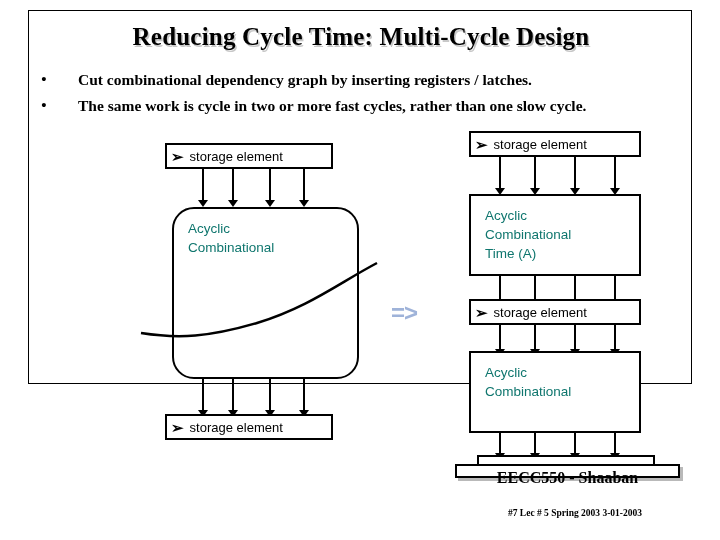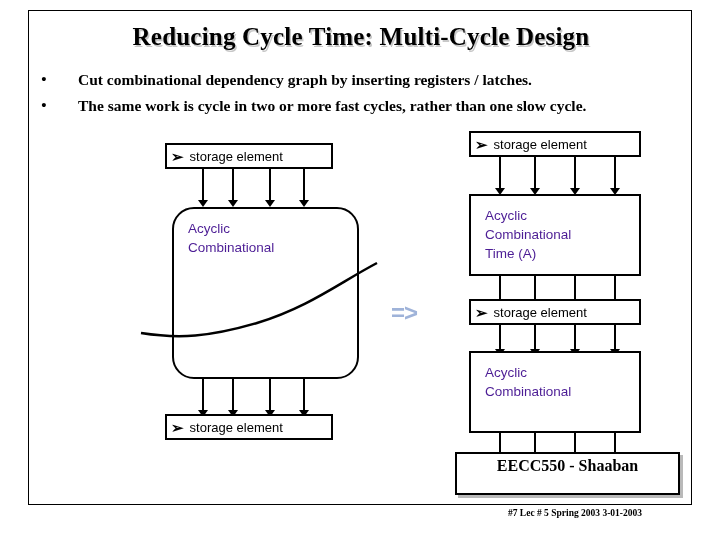--- a/index.html
+++ b/index.html
@@ -5,21 +5,21 @@
   html,body{margin:0;padding:0;}
   body{
     width:720px;height:540px;
     background:#ffffff;
     font-family:"Liberation Serif", serif;
     overflow:hidden;
   }
   #slide{
     position:absolute;
     left:28px;top:10px;
-    width:664px;height:495px;
+    width:664px;height:374px;
     border:1px solid #000;
     box-sizing:border-box;
     background:#fff;
     padding-left:36px;
   }
   #title{
     position:absolute;
     left:0;top:12px;width:664px;
     text-align:center;
     font-family:"Liberation Serif", serif;
@@ -73,21 +73,21 @@
     margin-right:6px;
     line-height:1;
   }
   .logicbox{
     position:absolute;
     box-sizing:border-box;
     border:2px solid #000;
     background:#fff;
     font-family:"Liberation Sans", sans-serif;
     font-size:13.5px;
-    color:#4c1d95;
+    color:#0f766e;
     line-height:19px;
     padding:10px 0 0 14px;
   }
   .rounded{border-radius:22px;}
 
   
   .vline{
     position:absolute;
     width:2px;
     background:#000;
@@ -113,22 +113,22 @@
   
   #cutcurve{
     position:absolute;
     left:110px;top:250px;
     width:260px;height:90px;
     pointer-events:none;
   }
 
   #footer{
     position:absolute;
-    left:455px;top:452px;
-    width:225px;height:43px;
+    left:455px;top:464px;
+    width:225px;height:14px;
     border:2px solid #000;
     background:#fff;
     box-sizing:border-box;
     text-align:center;
     font-family:"Liberation Serif", serif;
     font-weight:bold;
     font-size:16px;
     line-height:24px;
     color:#000;
     box-shadow:3px 3px 0 #b9b9b9;

